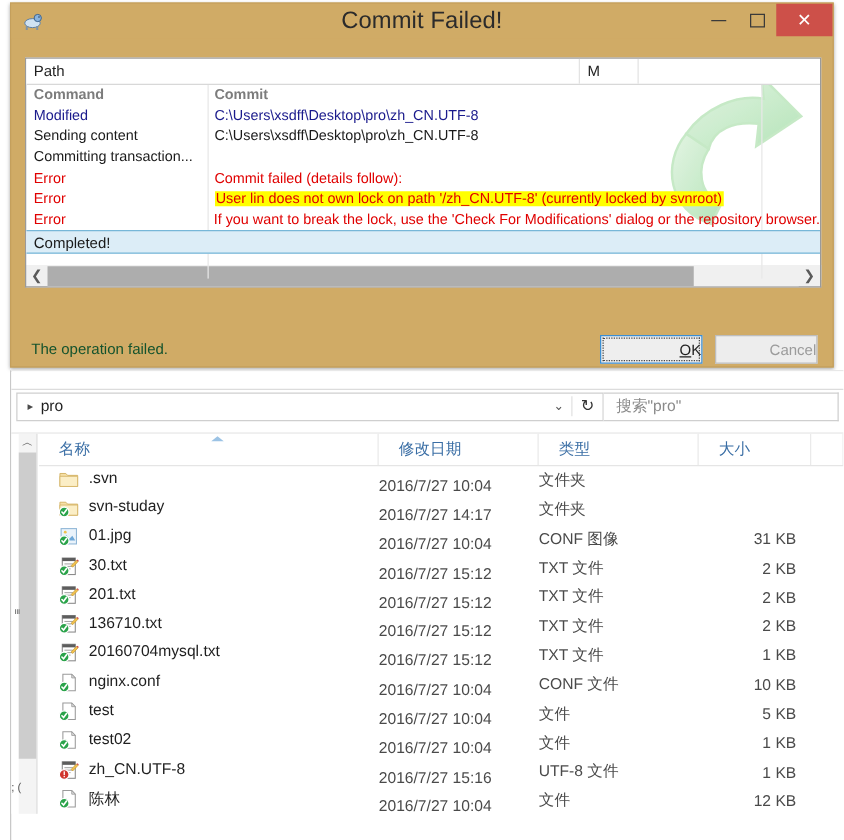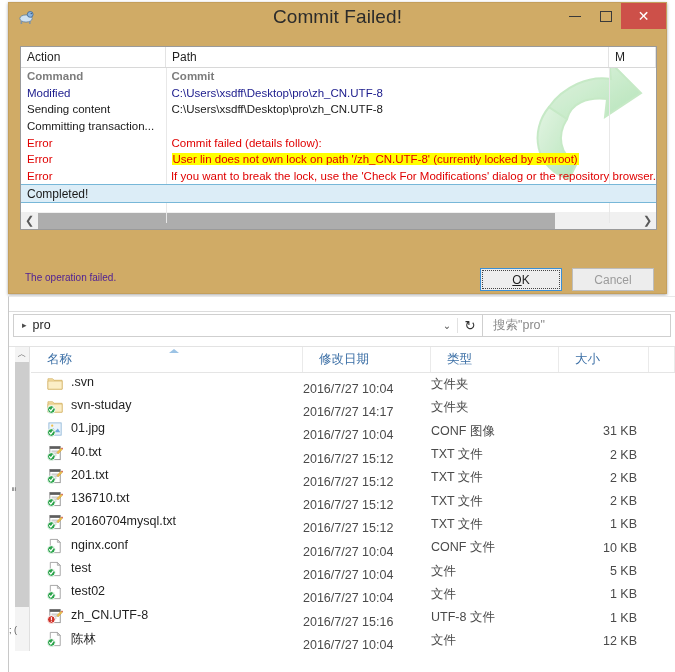--- a/index.html
+++ b/index.html
@@ -225,40 +225,40 @@
     top: 0;
     width: 86%;
     height: 16px;
     background: #adadad;
   }
 
   .status-text {
     position: absolute;
     left: 16px;
     top: 269px;
-    font-size: 10px;
-    color: #4c1d95;
+    font-size: 12px;
+    color: #14532d;
   }
   .dlg-buttons {
     position: absolute;
     right: 12px;
     top: 265px;
     display: flex;
     gap: 10px;
   }
   .dlg-btn {
     width: 82px;
     height: 23px;
     font-size: 12px;
     background: #eeeeee;
     border: 1px solid #a0a0a0;
     color: #1f1f1f;
     display: flex;
     align-items: center;
-    justify-content: center;
+    justify-content: flex-end;
     font-family: "Liberation Sans", sans-serif;
     box-sizing: border-box;
   }
   .dlg-btn.focused {
     border: 1px solid #3c8fd4;
     outline: 1px dotted #444;
     outline-offset: -3px;
     background: #eeeeee;
   }
   .dlg-btn.disabled {
@@ -506,21 +506,20 @@
           <linearGradient id="gw" x1="0" y1="0" x2="1" y2="1">
             <stop offset="0%" stop-color="#dff3df"></stop>
             <stop offset="100%" stop-color="#a9e0ad"></stop>
           </linearGradient>
         </defs>
         <path d="M46 128 C12 118 6 80 26 56 L44 68 C34 84 36 104 54 112 Z" fill="url(#gw)" stroke="#bde6bd" stroke-width="2"></path>
         <path d="M26 56 C40 36 66 24 88 28 L86 10 L118 42 L82 66 L84 48 C64 46 48 52 44 68 Z" fill="url(#gw)" stroke="#bde6bd" stroke-width="2"></path>
       </svg>
 
       <div class="log-header">
-        <div class="col col-action">Action</div>
         <div class="col col-path">Path</div>
         <div class="col col-m">M</div>
       </div>
       <div class="log-vline"></div>
       <div class="log-vline2"></div>
 
       <div class="log-rows" id="log-rows">
           <div class="log-row gray">
             <div class="c1">Command</div>
             <div class="c2">Commit</div>
@@ -656,21 +655,21 @@
                     <rect x="3" y="1.5" width="11" height="14" fill="#ffffff" stroke="#8a8a8a" stroke-width="0.9"></rect>
                     <rect x="3" y="1.5" width="11" height="2.6" fill="#5d5d5d"></rect>
                     <line x1="4.8" y1="6.5" x2="12" y2="6.5" stroke="#9a9a9a" stroke-width="0.8"></line>
                     <line x1="4.8" y1="8.6" x2="12" y2="8.6" stroke="#9a9a9a" stroke-width="0.8"></line>
                     <line x1="4.8" y1="10.7" x2="10" y2="10.7" stroke="#9a9a9a" stroke-width="0.8"></line>
                     <path d="M10.5 8 L15 3.3 L16.3 4.6 L11.8 9.3 Z" fill="#f2c14e" stroke="#c79a2e" stroke-width="0.6"></path>
                     <path d="M15 3.3 L16.3 4.6 L17 3.9 L16 2.7 Z" fill="#d14b4b"></path>
                     <circle cx="4.6" cy="12.2" r="4.1" fill="#2aa34a" stroke="#ffffff" stroke-width="1"></circle>
                     <path d="M2.7 12.3 L4.1 13.8 L6.6 10.4" stroke="#ffffff" stroke-width="1.4" fill="none" stroke-linecap="round"></path>
                   </svg></span>
-                <span>40.txt</span>
+                <span>30.txt</span>
               </div>
               <div class="cd">2016/7/27 15:12</div>
               <div class="ct">TXT 文件</div>
               <div class="cs">2 KB</div>
             </div>
             <div class="file-row">
               <div class="cn">
                 <span><svg class="ficon" viewBox="0 0 18 18" width="17" height="17">
                     <rect x="3" y="1.5" width="11" height="14" fill="#ffffff" stroke="#8a8a8a" stroke-width="0.9"></rect>
                     <rect x="3" y="1.5" width="11" height="2.6" fill="#5d5d5d"></rect>

